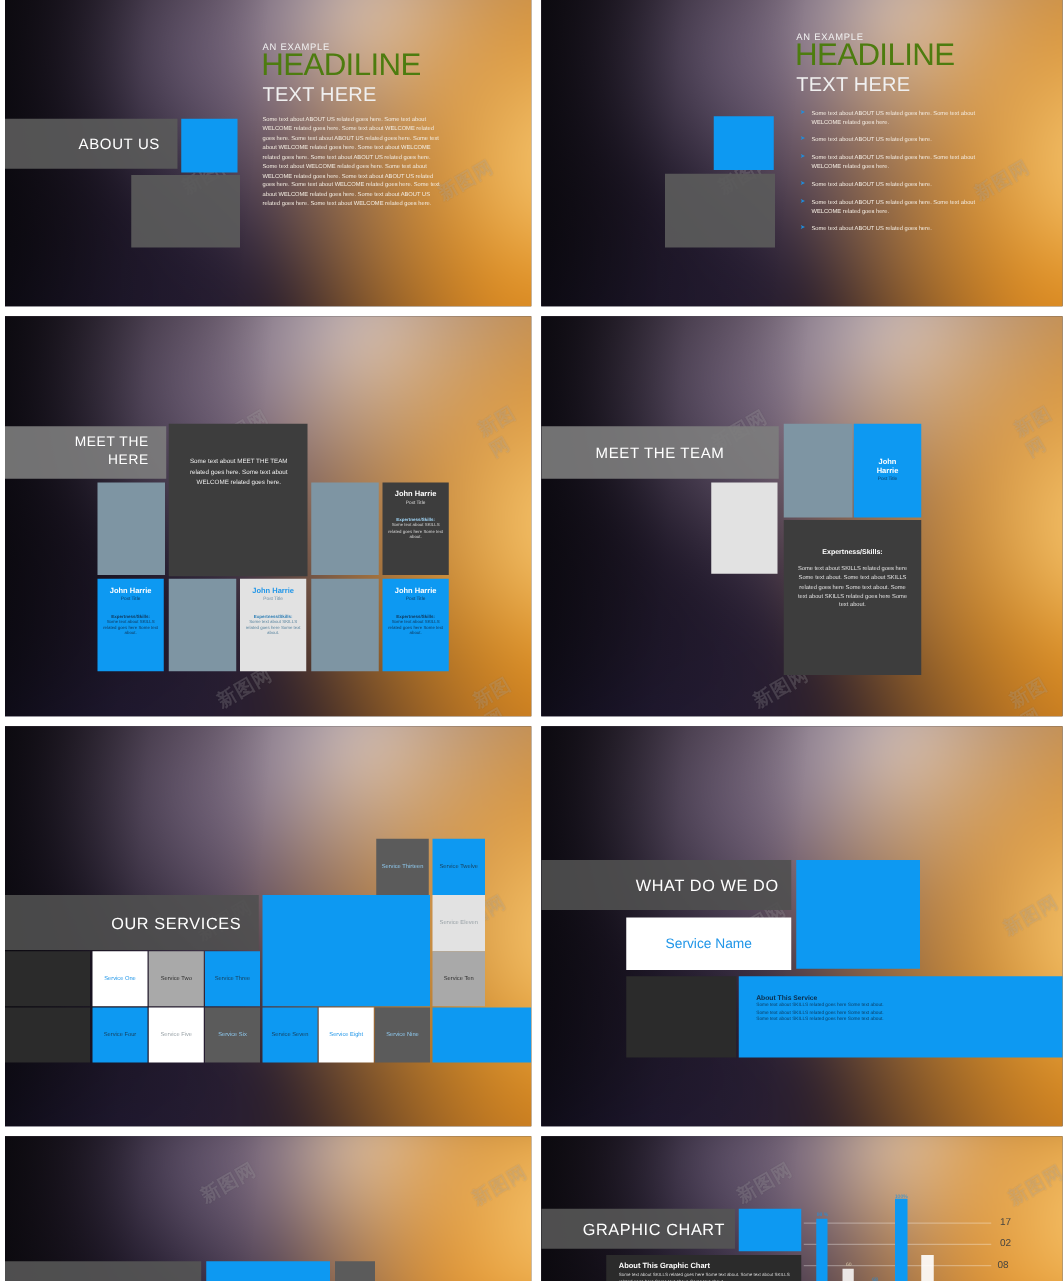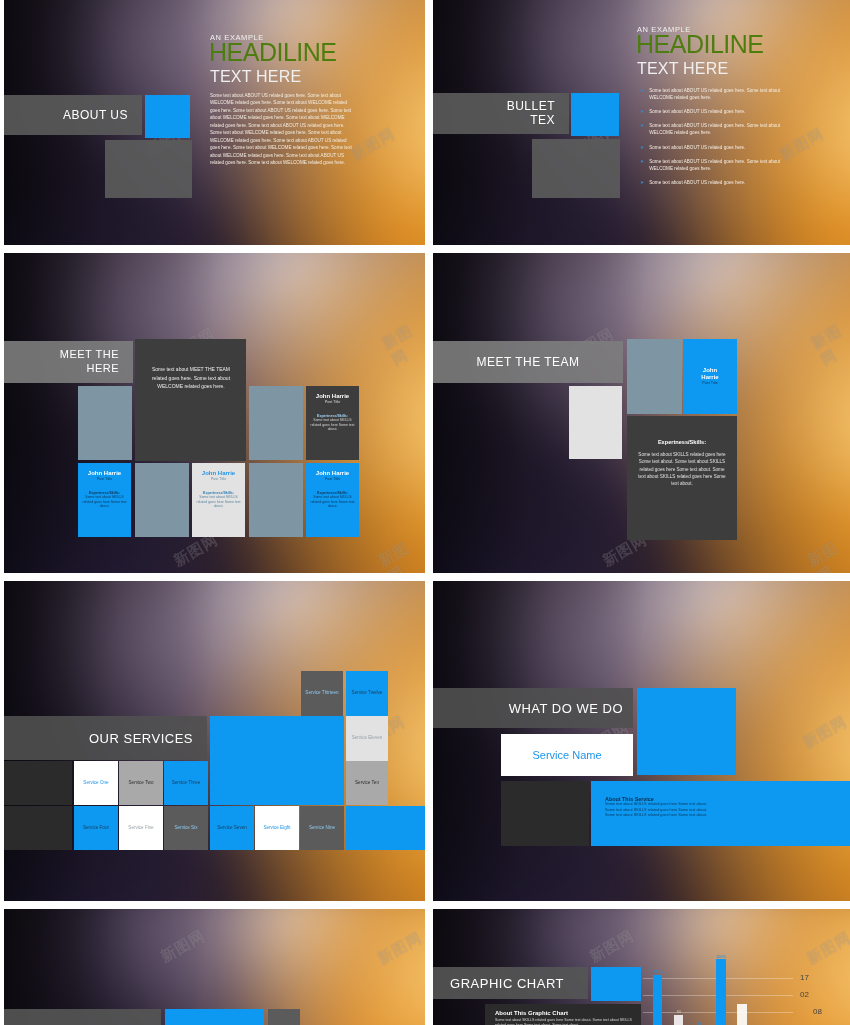--- a/index.html
+++ b/index.html
@@ -149,24 +149,20 @@
 
   <section class="slide">
     <div class="bg"></div>
     <div class="wm" style="left:140px;top:130px;">新图网</div>
     <div class="wm" style="left:345px;top:135px;">新图网</div>
 
     <div class="eyebrow" style="left:204px;top:25px;">AN EXAMPLE</div>
     <div class="headline" style="left:203px;top:32px;">HEADILINE</div>
     <div class="subhead" style="left:204px;top:60px;">TEXT HERE</div>
 
-    <div class="bar-title" style="left:0;top:93px;width:136px;height:41px;font-size:12px;flex-direction:column;align-items:flex-end;justify-content:center;line-height:1.1;">
-      <span>BULLET</span>
-      <span>TEX</span>
-    </div>
     <div class="box blue" style="left:138px;top:93px;width:48px;height:43px;"></div>
     <div class="box grey" style="left:99px;top:139px;width:88px;height:59px;opacity:.92;"></div>
 
     <div class="bullets" style="left:207px;top:87px;width:155px;">
       <div class="bullet">
         <span class="arrow">➤</span>
         <span class="btext">Some text about ABOUT US related goes here.  Some text about WELCOME related goes here.</span>
       </div>
       <div class="bullet">
         <span class="arrow">➤</span>
@@ -360,21 +356,21 @@
     </div>
     <div class="box blue" style="left:161px;top:100px;width:99px;height:44px;"></div>
     <div class="box grey" style="left:264px;top:100px;width:32px;height:44px;"></div>
   </section>
 
   <section class="slide">
     <div class="bg"></div>
     <div class="wm" style="left:155px;top:28px;">新图网</div>
     <div class="wm" style="left:372px;top:30px;">新图网</div>
 
-    <div class="bar-title" style="left:0;top:58px;width:155px;height:32px;font-size:13px;background:rgba(85,85,85,0.92);padding-right:24px;">
+    <div class="bar-title" style="left:0;top:58px;width:155px;height:32px;font-size:13px;background:rgba(85,85,85,0.92);padding-right:8px;">
       <span>GRAPHIC CHART</span>
     </div>
     <div class="box blue" style="left:158px;top:58px;width:50px;height:34px;"></div>
 
     <div class="about-box" style="left:52px;top:95px;width:156px;height:32px;">
       <div class="ab-h">About This Graphic Chart</div>
       <div class="ab-b" style="width:143px;">Some text about SKILLS related goes here Some text about. Some text about SKILLS related goes here Some text about. Some text about.</div>
     </div>
 
     <div class="chart" style="left:210px;top:38px;width:150px;height:90px;">
@@ -390,18 +386,18 @@
 
       <div class="cval" style="left:47px;top:74px;width:20px;">68</div>
 
       <div class="cbar" style="left:73px;width:10px;height:78px;"></div>
       <div class="cval" style="left:66px;top:7px;width:24px;">100%</div>
 
       <div class="cbar wht" style="left:94px;width:10px;height:33px;opacity:.9;"></div>
 
       <div class="ylab" style="left:157px;top:26px;">17</div>
       <div class="ylab" style="left:157px;top:43px;">02</div>
-      <div class="ylab" style="left:170px;top:60px;">08</div>
+      <div class="ylab" style="left:155px;top:60px;">08</div>
       <div class="ylab" style="left:157px;top:77px;">07</div>
     </div>
   </section>
 
 </div>
 
 </body></html>

